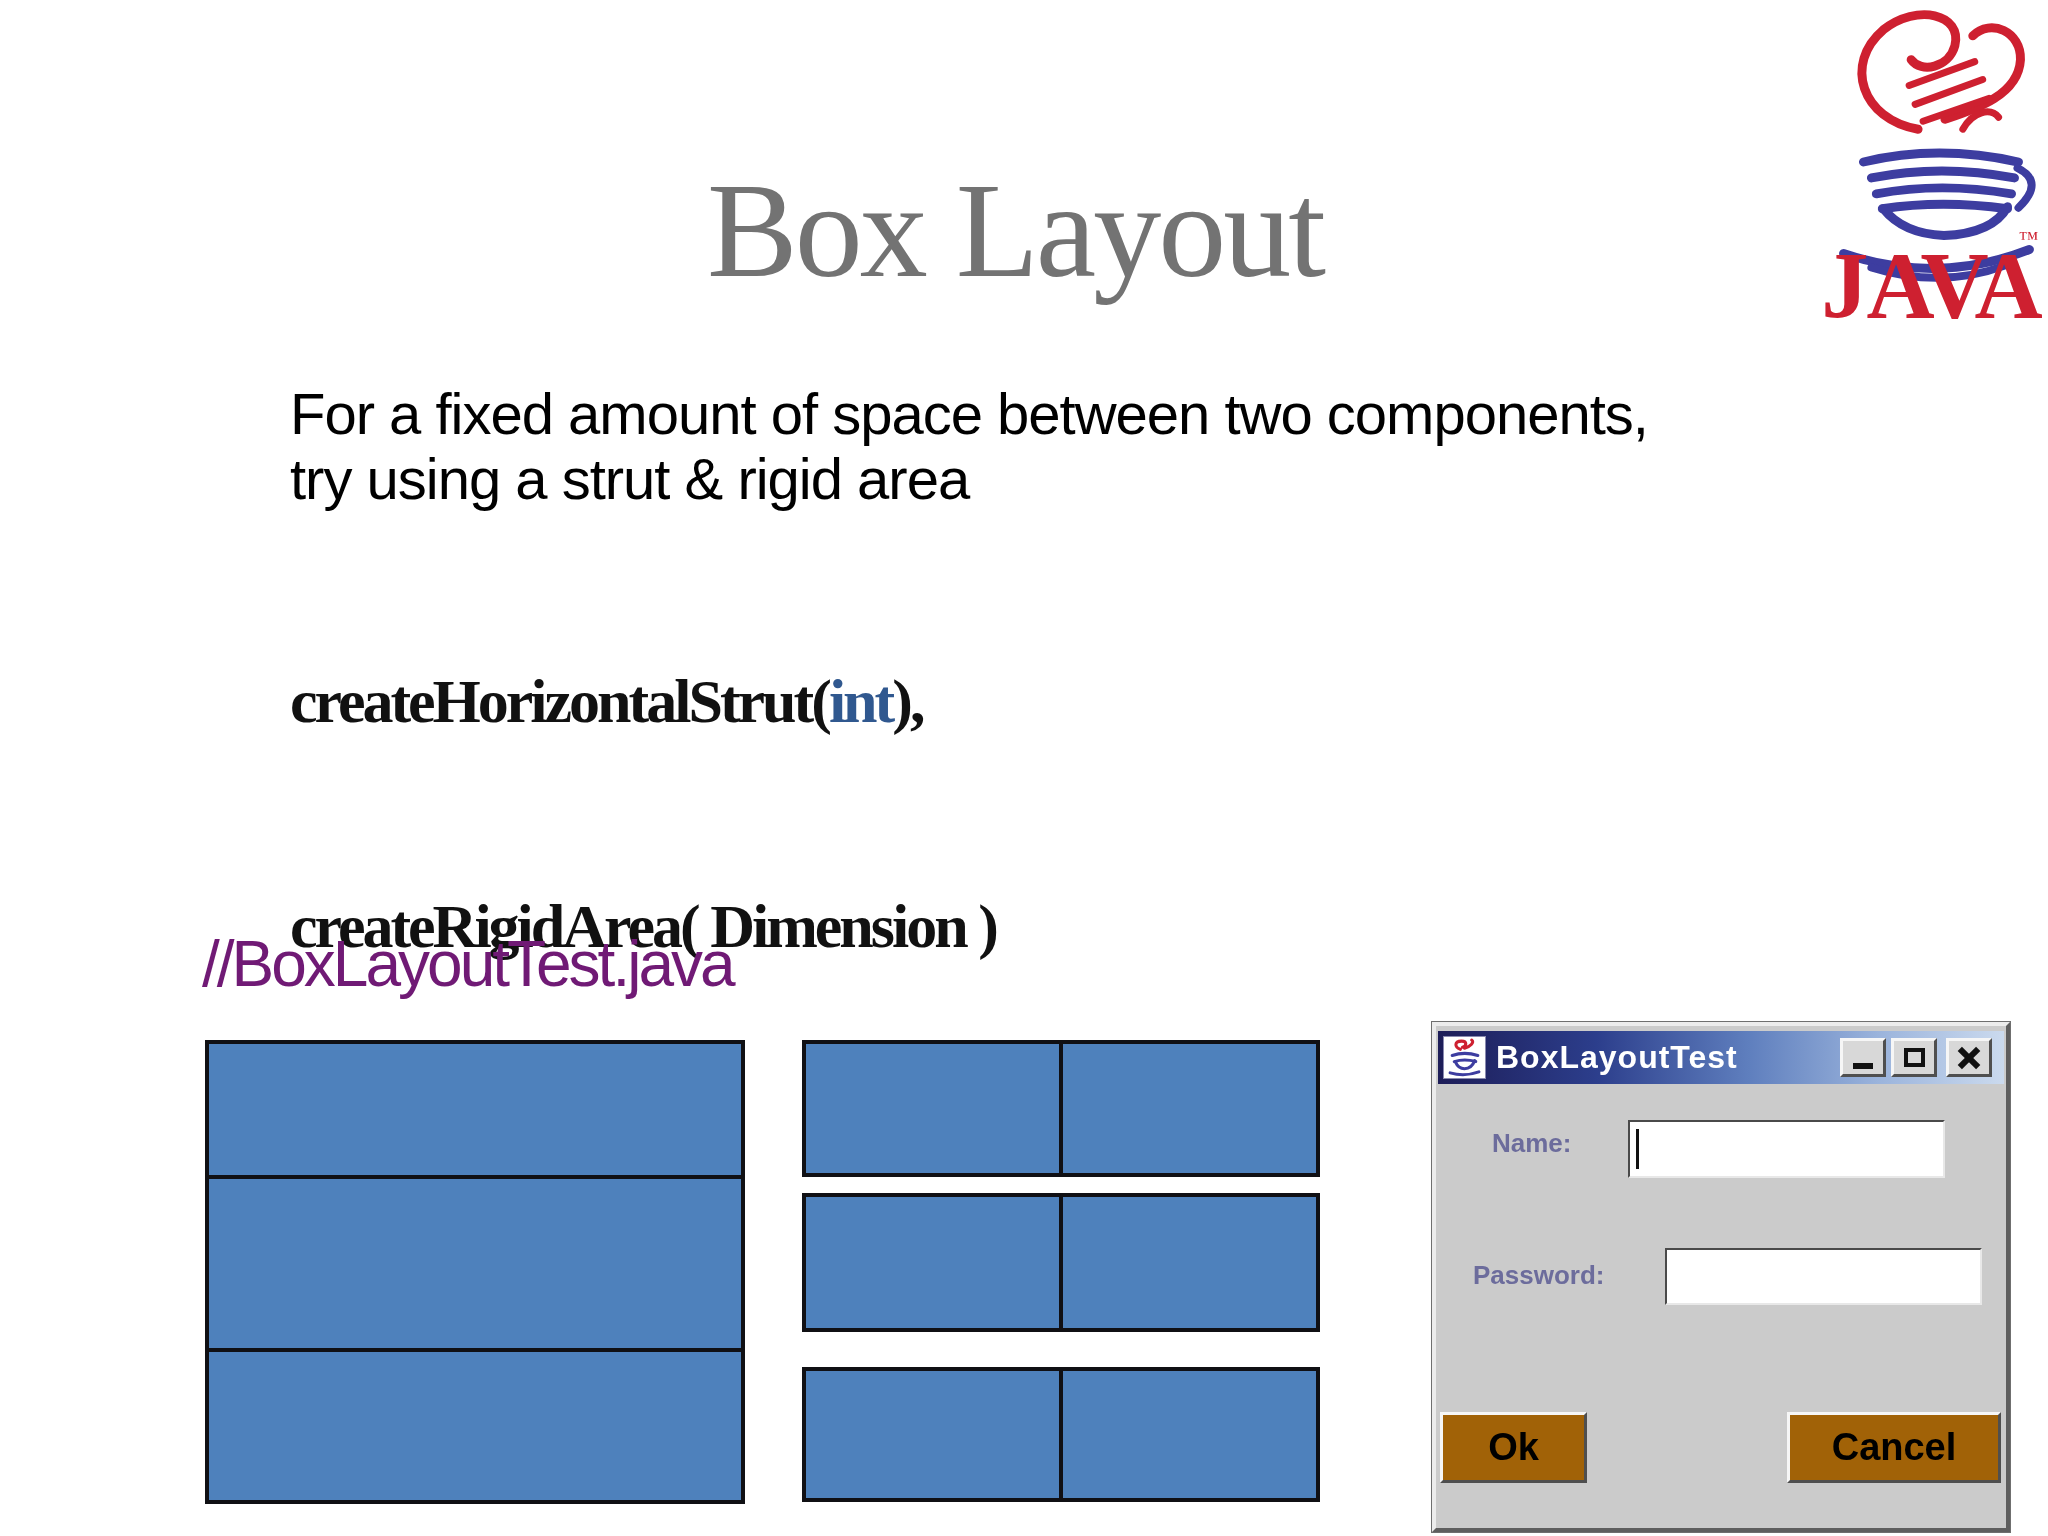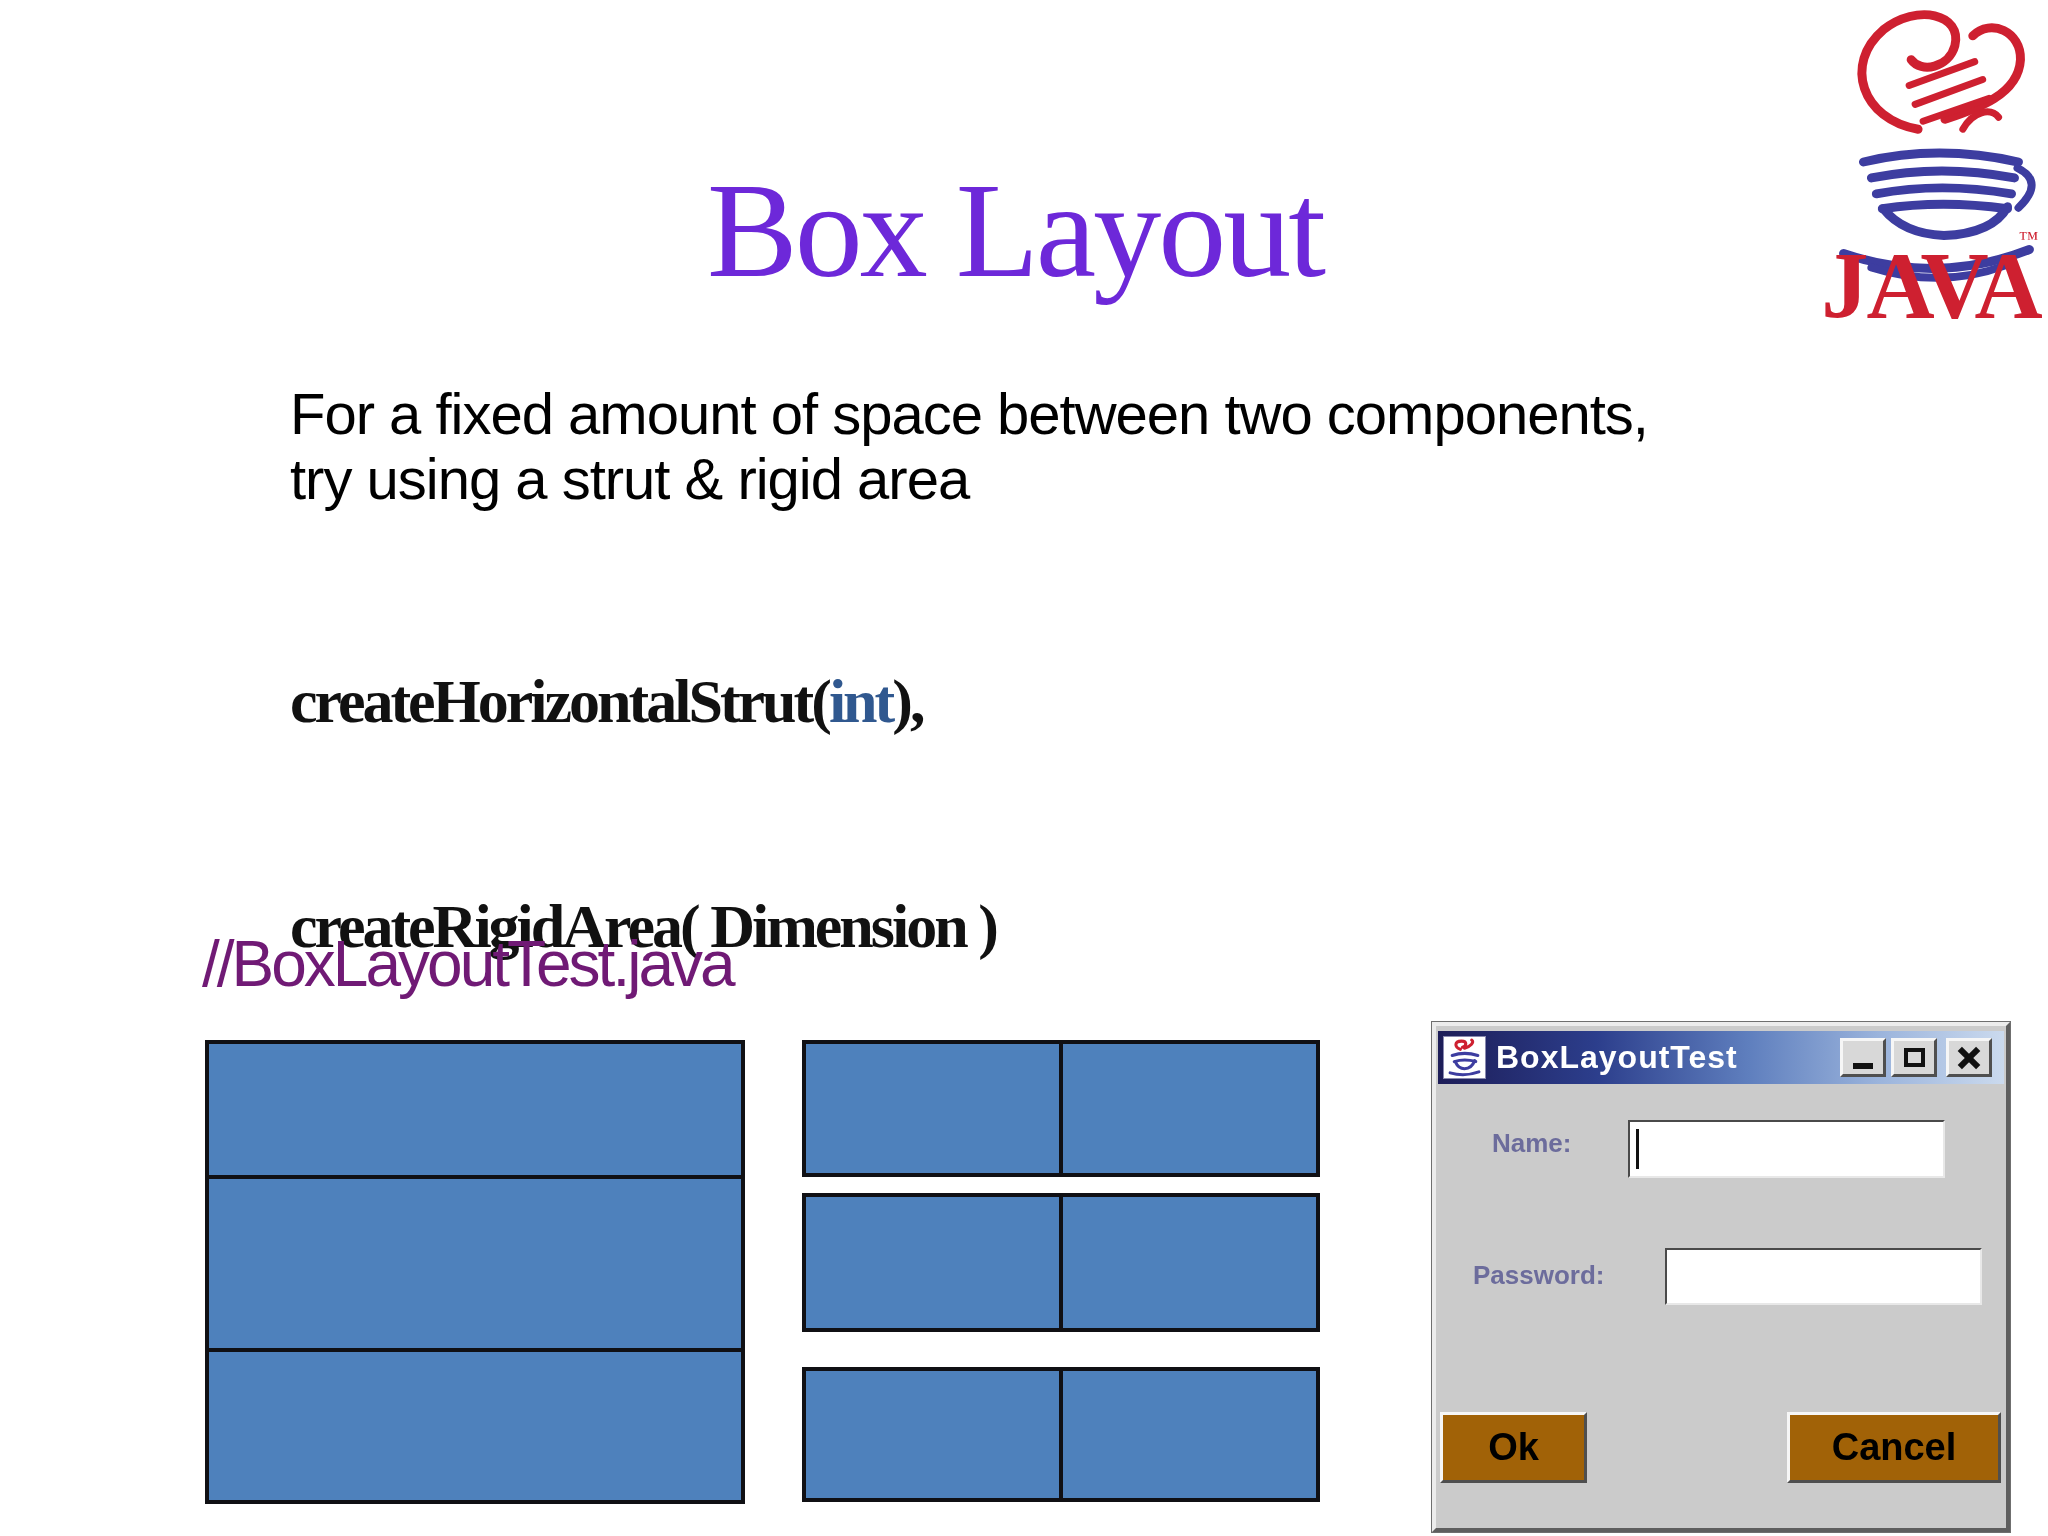--- a/index.html
+++ b/index.html
@@ -10,21 +10,21 @@
     overflow:hidden;
     font-family:"Liberation Sans", sans-serif;
   }
 
   
   .slide-title {
     position:absolute; left:515px; top:155px; width:1000px;
     text-align:center;
     font-family:"Liberation Serif", serif;
     font-size:136px; line-height:150px; letter-spacing:-3px;
-    color:#6d28d9; font-weight:400;
+    color:#737373; font-weight:400;
   }
 
   
   .java-logo { position:absolute; left:1822px; top:2px; width:222px; height:328px; }
 
   
   .body-text {
     position:absolute; left:290px; top:381px;
     font-size:58px; line-height:65px; letter-spacing:-1px;
     color:#000000;

